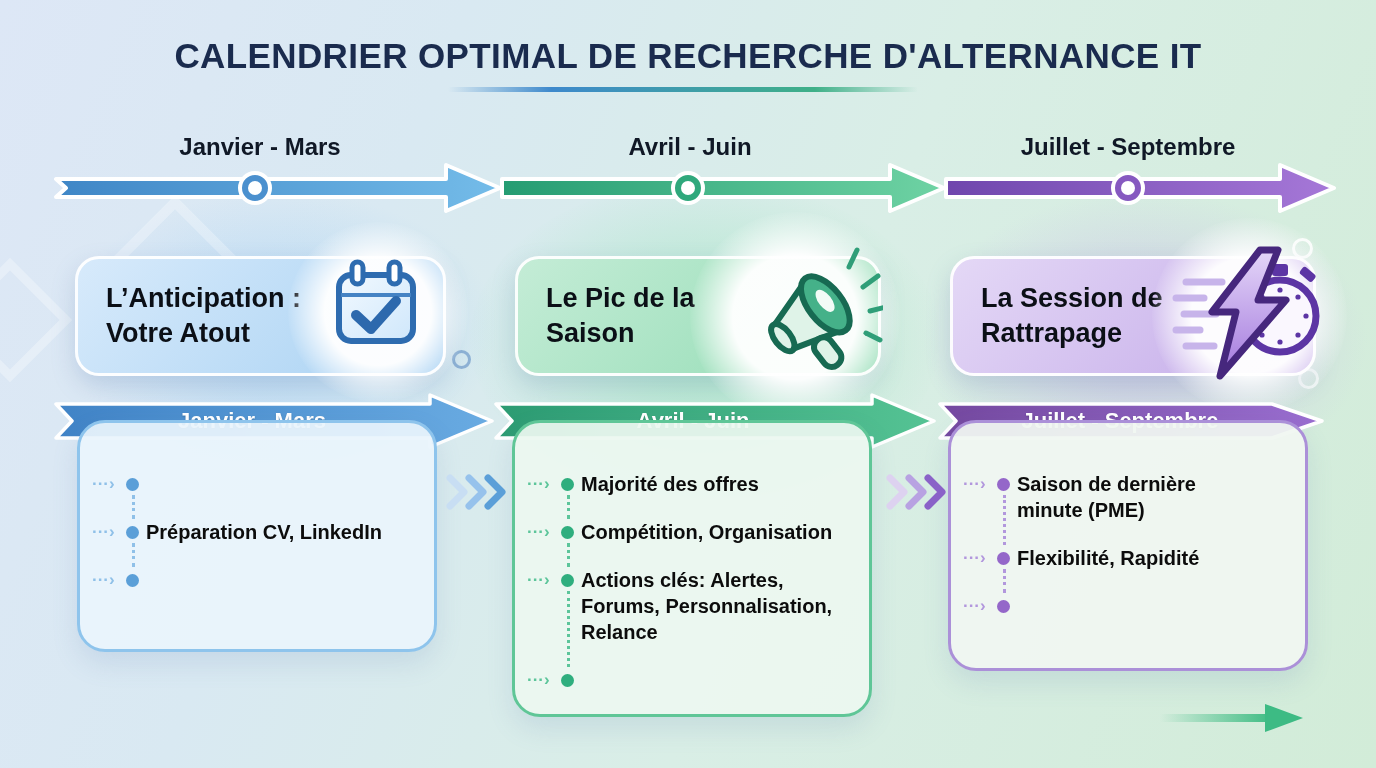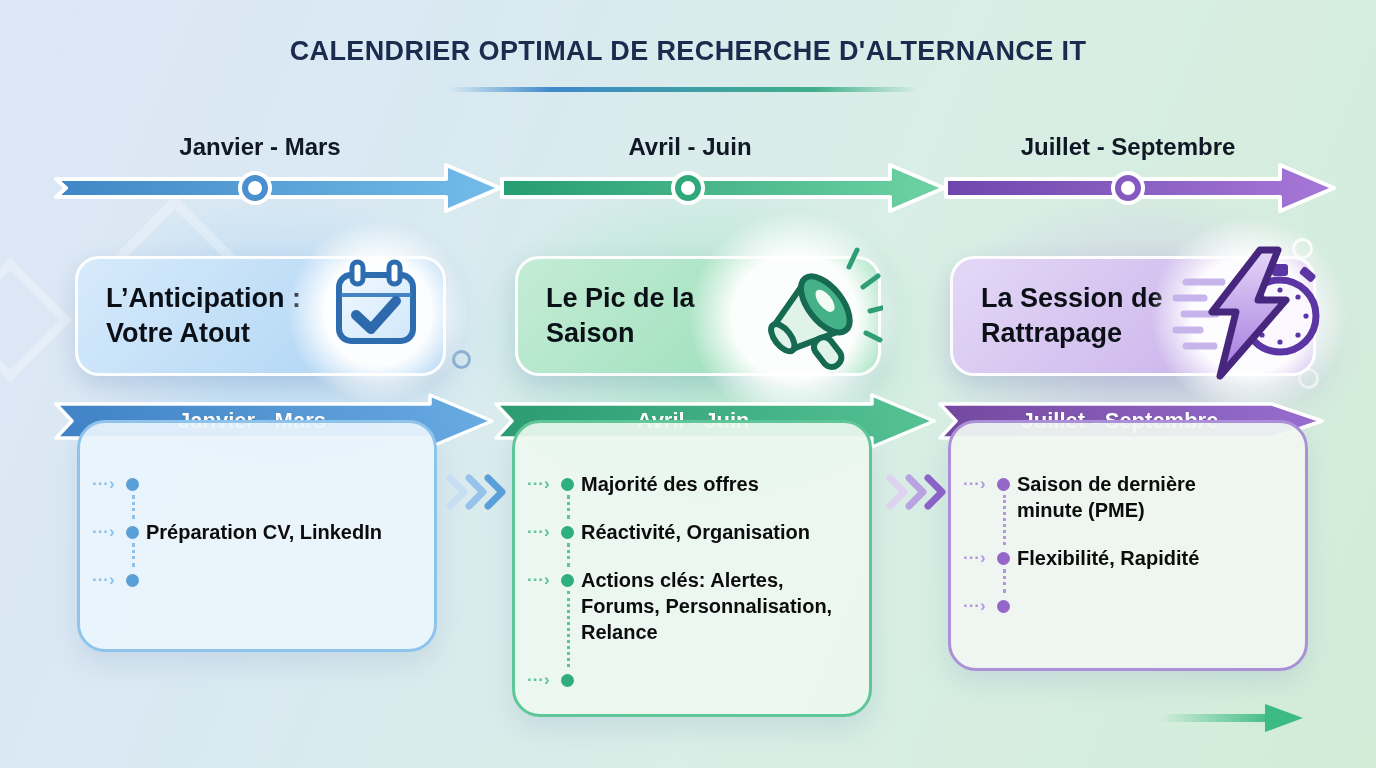--- a/index.html
+++ b/index.html
@@ -13,21 +13,21 @@
   .glow-purple{left:920px;top:190px;width:450px;height:300px;background:radial-gradient(ellipse at center,rgba(196,170,235,.55),rgba(196,170,235,0) 70%);}
   .deco{position:absolute;pointer-events:none;}
   .deco-sq1{left:120px;top:218px;width:90px;height:90px;border:10px solid rgba(255,255,255,.28);transform:rotate(45deg);}
   .deco-sq2{left:-34px;top:276px;width:70px;height:70px;border:9px solid rgba(255,255,255,.3);transform:rotate(45deg);}
   .deco-ring{border-radius:50%;}
   .deco-r1{left:452px;top:350px;width:13px;height:13px;border:3px solid rgba(55,110,180,.45);}
   .deco-r2{left:1292px;top:238px;width:15px;height:15px;border:3px solid rgba(255,255,255,.85);}
   .deco-r3{left:1298px;top:368px;width:15px;height:15px;border:3px solid rgba(255,255,255,.7);}
 
   .title{position:absolute;left:0;top:36px;width:1376px;text-align:center;
-    font-size:27px;font-weight:800;letter-spacing:.4px;color:#1a2b4e;}
+    font-size:35px;font-weight:800;letter-spacing:.4px;color:#1a2b4e;}
   .title-underline{position:absolute;left:448px;top:87px;width:470px;height:5px;border-radius:3px;
     background:linear-gradient(90deg,rgba(62,137,204,0),#3e89cc 22%,#3fb088 78%,rgba(63,176,136,0));}
 
   .tl-label{position:absolute;top:133px;transform:translateX(-50%);font-size:24px;font-weight:700;color:#101826;white-space:nowrap;}
   .timeline-svg{position:absolute;left:0;top:160px;}
 
   .phase-card{position:absolute;top:256px;height:114px;border-radius:24px;
     border:3px solid rgba(255,255,255,.95);display:flex;align-items:center;
     box-shadow:0 10px 24px rgba(90,120,170,.22);}
   .phase-card-1{left:75px;width:365px;background:linear-gradient(135deg,#d7eafb 0%,#a9d2f3 100%);}
@@ -257,21 +257,21 @@
   <div class="list-card list-card-2">
     <ul class="bullets">
       <li>
         <span class="lead">···›</span>
         <span class="bullet-dot"></span>
         <span class="li-text">Majorité des offres</span>
       </li>
       <li>
         <span class="lead">···›</span>
         <span class="bullet-dot"></span>
-        <span class="li-text">Réactivité, Organisation</span>
+        <span class="li-text">Compétition, Organisation</span>
       </li>
       <li>
         <span class="lead">···›</span>
         <span class="bullet-dot"></span>
         <span class="li-text">Actions clés: Alertes, Forums, Personnalisation, Relance</span>
       </li>
       <li>
         <span class="lead">···›</span>
         <span class="bullet-dot"></span>
       </li>

